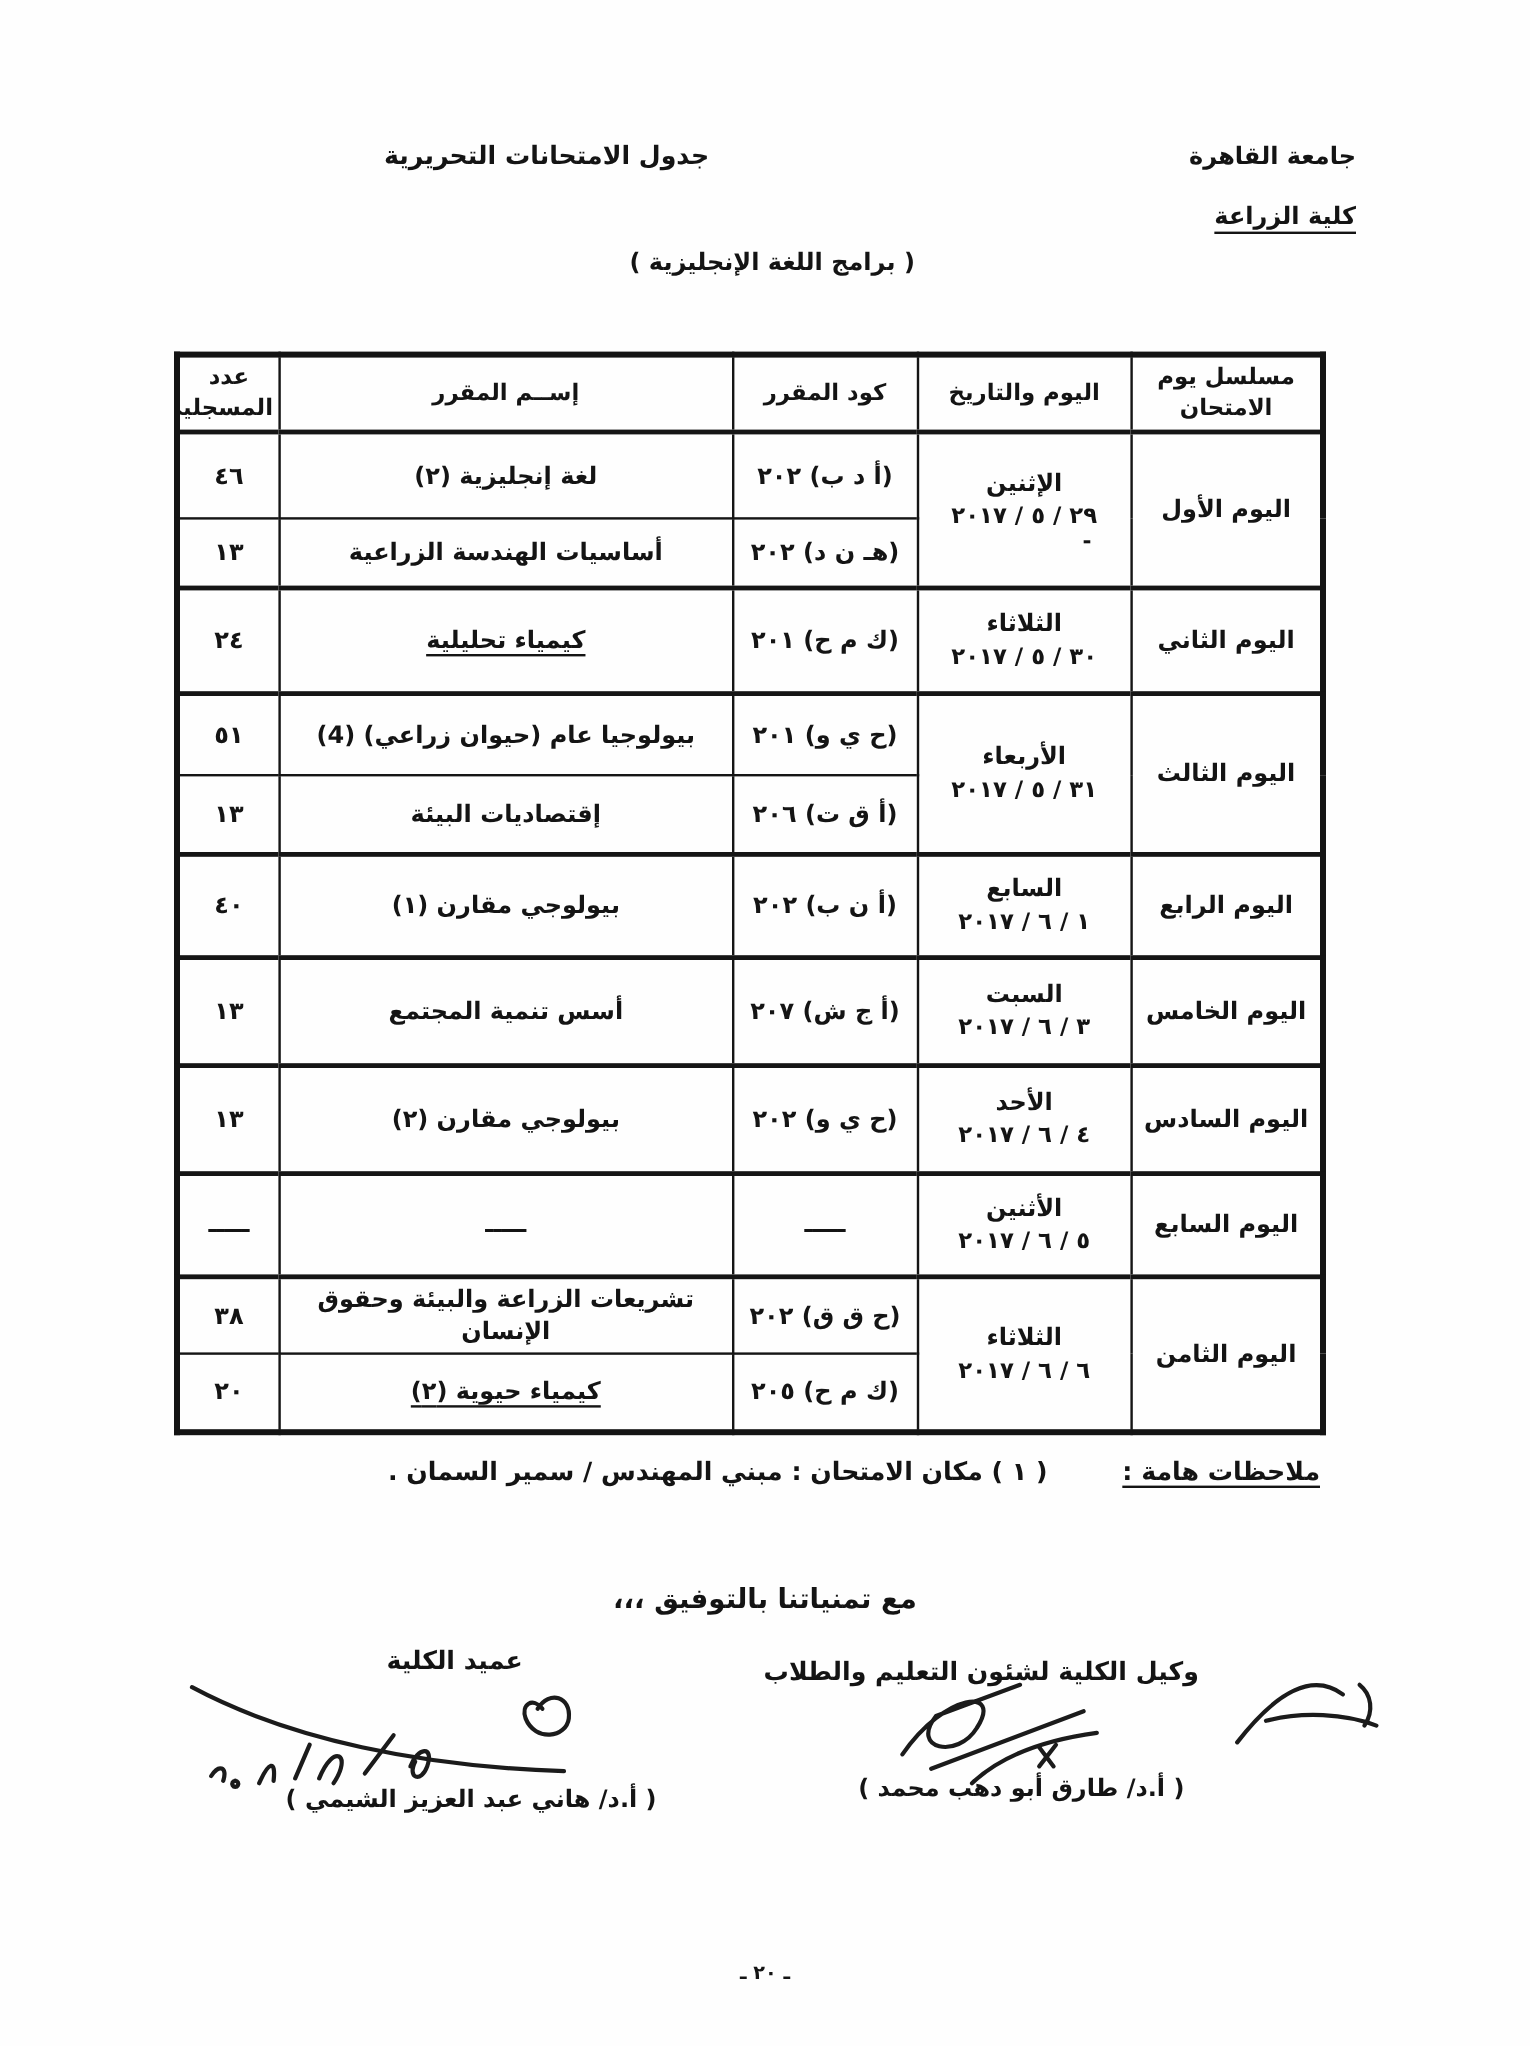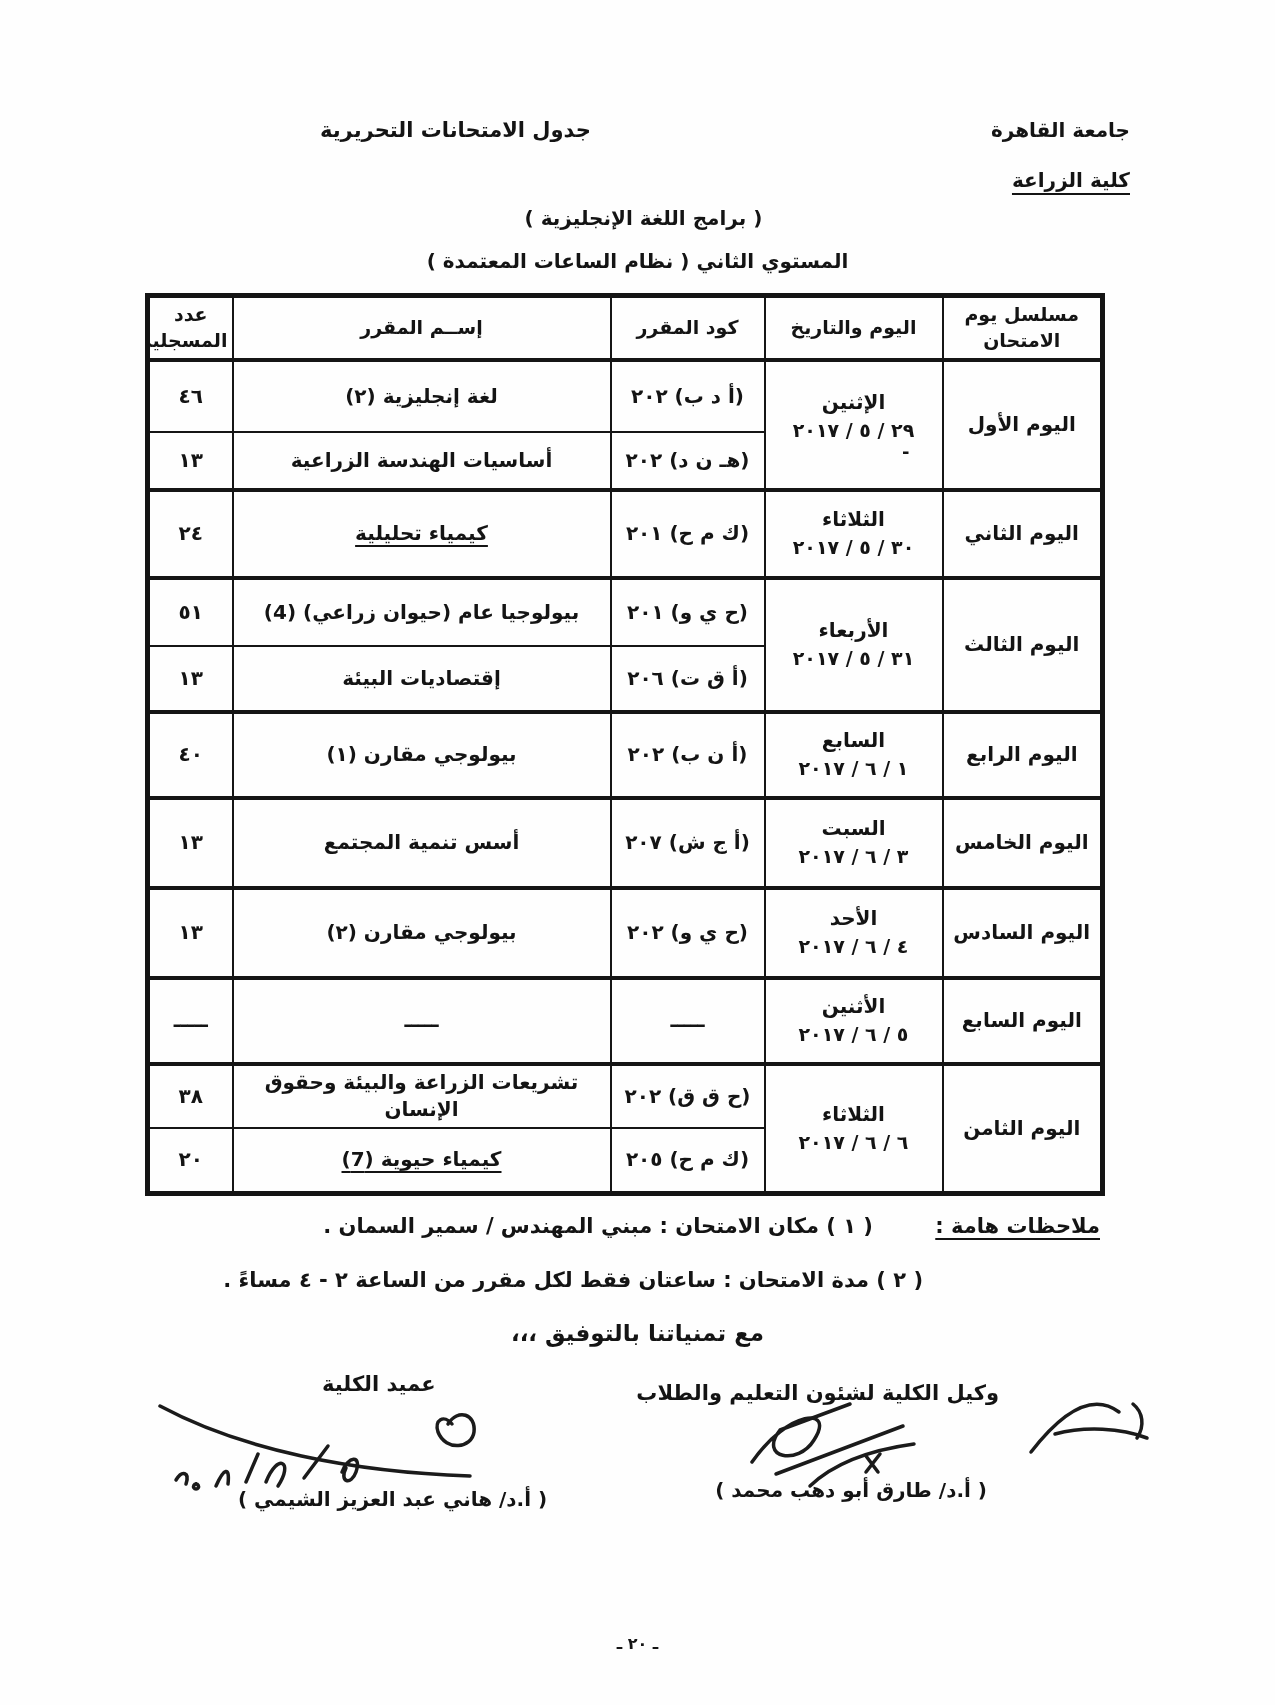--- a/index.html
+++ b/index.html
@@ -47,21 +47,20 @@
 </head>
 <body>
 
 <div class="page">
 
   <div class="abs hdr-right" style="top:118px">جامعة القاهرة</div>
   <div class="abs hdr-right u" style="top:168px">كلية الزراعة</div>
 
   <div class="abs hdr-center-title">جدول الامتحانات التحريرية</div>
   <div class="abs centered" style="top:206px; font-size:20px;margin-left:12px;">( برامج اللغة الإنجليزية )</div>
-  <div class="abs centered" style="top:249px; font-size:20px;">المستوي الثاني ( نظام الساعات المعتمدة )</div>
 
   <table class="sched">
     <colgroup>
       <col style="width:160px">
         <col style="width:178px">
         <col style="width:154px">
         <col style="width:378px">
         <col style="width:85px">
     </colgroup>
     <tbody>
@@ -166,32 +165,29 @@
       <td class="day-cell" rowspan="2">
         <div>الثلاثاء</div>
         <div class="date-line">٦ / ٦ / ٢٠١٧</div>
       </td>
       <td>(ح ق ق) ٢٠٢</td>
       <td>تشريعات الزراعة والبيئة وحقوق الإنسان</td>
       <td>٣٨</td>
     </tr>
     <tr style="height:66px">
       <td>(ك م ح) ٢٠٥</td>
-      <td class="u-name">كيمياء حيوية (7)</td>
+      <td class="u-name">كيمياء حيوية (٢)</td>
       <td>٢٠</td>
     </tr>
   </tbody>
     </table>
 
   <div class="abs notes-line" style="right:175px; top:1214px;">
     <span class="note-label">ملاحظات هامة :</span>
     <span class="note-text">( ١ ) مكان الامتحان : مبني المهندس / سمير السمان .</span>
-  </div>
-  <div class="abs notes-line" style="right:352px; top:1268px;">
-    <span>( ٢ ) مدة الامتحان : ساعتان فقط لكل مقرر من الساعة ٢ - ٤ مساءً .</span>
   </div>
   <div class="abs centered" style="top:1320px; font-size:23px;">مع تمنياتنا بالتوفيق ،،،</div>
 
   <div class="abs sig-title" style="right:276px; top:1381px;">وكيل الكلية لشئون التعليم والطلاب</div>
   <svg class="scribble" style="left:718px; top:1392px;" width="230" height="100" viewBox="0 0 230 100">
     <path d="M34,70 C70,18 118,14 96,48 C80,74 40,66 62,38 L132,12"></path>
     <path d="M58,82 L185,34"></path>
     <path d="M92,94 C115,72 152,58 196,52"></path>
     <path d="M148,64 l12,16 m2,-18 l-14,18"></path>
   </svg>

